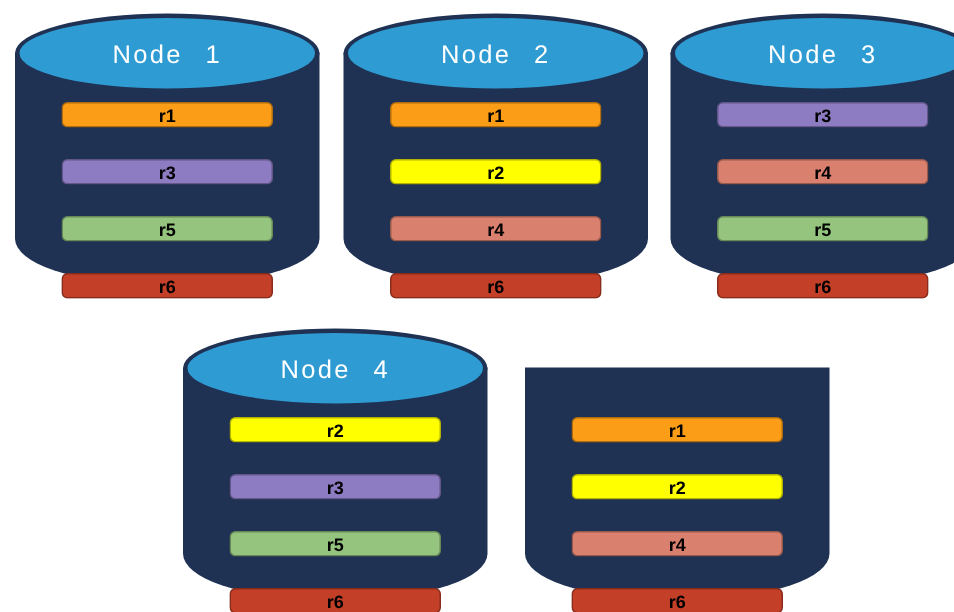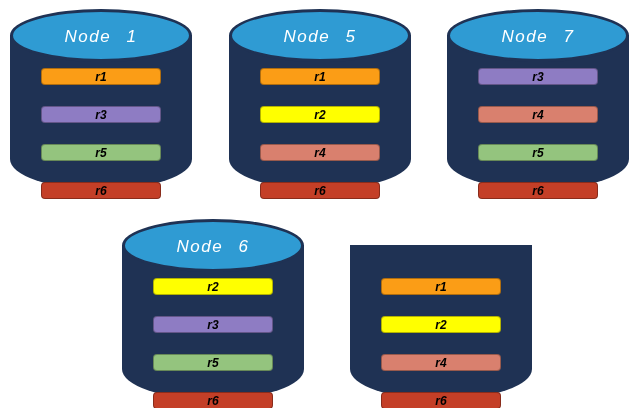--- a/index.html
+++ b/index.html
@@ -10,23 +10,22 @@
   }
   .canvas {
     position: relative;
     width: 636px;
     height: 408px;
     background: #ffffff;
     overflow: hidden;
   }
   .cylinder {
     position: absolute;
-    width: 182px;
+    width: 203px;
     height: 180px;
-    font-style: italic;
   }
   
   .pos-0 { left: 10px;  top: 9px;   }
   .pos-1 { left: 229px; top: 9px;   }
   .pos-2 { left: 447px; top: 9px;   }
   .pos-3 { left: 122px; top: 219px; }
   .pos-4 { left: 350px; top: 219px; }
 
   .cyl-body {
     position: absolute;
@@ -93,47 +92,47 @@
         <div class="bar" style="background: rgb(251, 157, 22);">r1</div>
         <div class="bar" style="background: rgb(142, 124, 195);">r3</div>
         <div class="bar" style="background: rgb(148, 196, 126);">r5</div>
         <div class="bar" style="background: rgb(196, 63, 39);">r6</div>
       </div>
     </div>
 
     <div class="cylinder pos-1">
       <div class="cyl-body"></div>
       <div class="cyl-top">
-        <span class="node-label">Node 5</span>
+        <span class="node-label">Node 2</span>
       </div>
       <div class="bars">
         <div class="bar" style="background: rgb(251, 157, 22);">r1</div>
         <div class="bar" style="background: rgb(255, 255, 0);">r2</div>
         <div class="bar" style="background: rgb(217, 128, 110);">r4</div>
         <div class="bar" style="background: rgb(196, 63, 39);">r6</div>
       </div>
     </div>
 
     <div class="cylinder pos-2">
       <div class="cyl-body"></div>
       <div class="cyl-top">
-        <span class="node-label">Node 7</span>
+        <span class="node-label">Node 3</span>
       </div>
       <div class="bars">
         <div class="bar" style="background: rgb(142, 124, 195);">r3</div>
         <div class="bar" style="background: rgb(217, 128, 110);">r4</div>
         <div class="bar" style="background: rgb(148, 196, 126);">r5</div>
         <div class="bar" style="background: rgb(196, 63, 39);">r6</div>
       </div>
     </div>
 
     <div class="cylinder pos-3">
       <div class="cyl-body"></div>
       <div class="cyl-top">
-        <span class="node-label">Node 6</span>
+        <span class="node-label">Node 4</span>
       </div>
       <div class="bars">
         <div class="bar" style="background: rgb(255, 255, 0);">r2</div>
         <div class="bar" style="background: rgb(142, 124, 195);">r3</div>
         <div class="bar" style="background: rgb(148, 196, 126);">r5</div>
         <div class="bar" style="background: rgb(196, 63, 39);">r6</div>
       </div>
     </div>
 
     <div class="cylinder pos-4">

